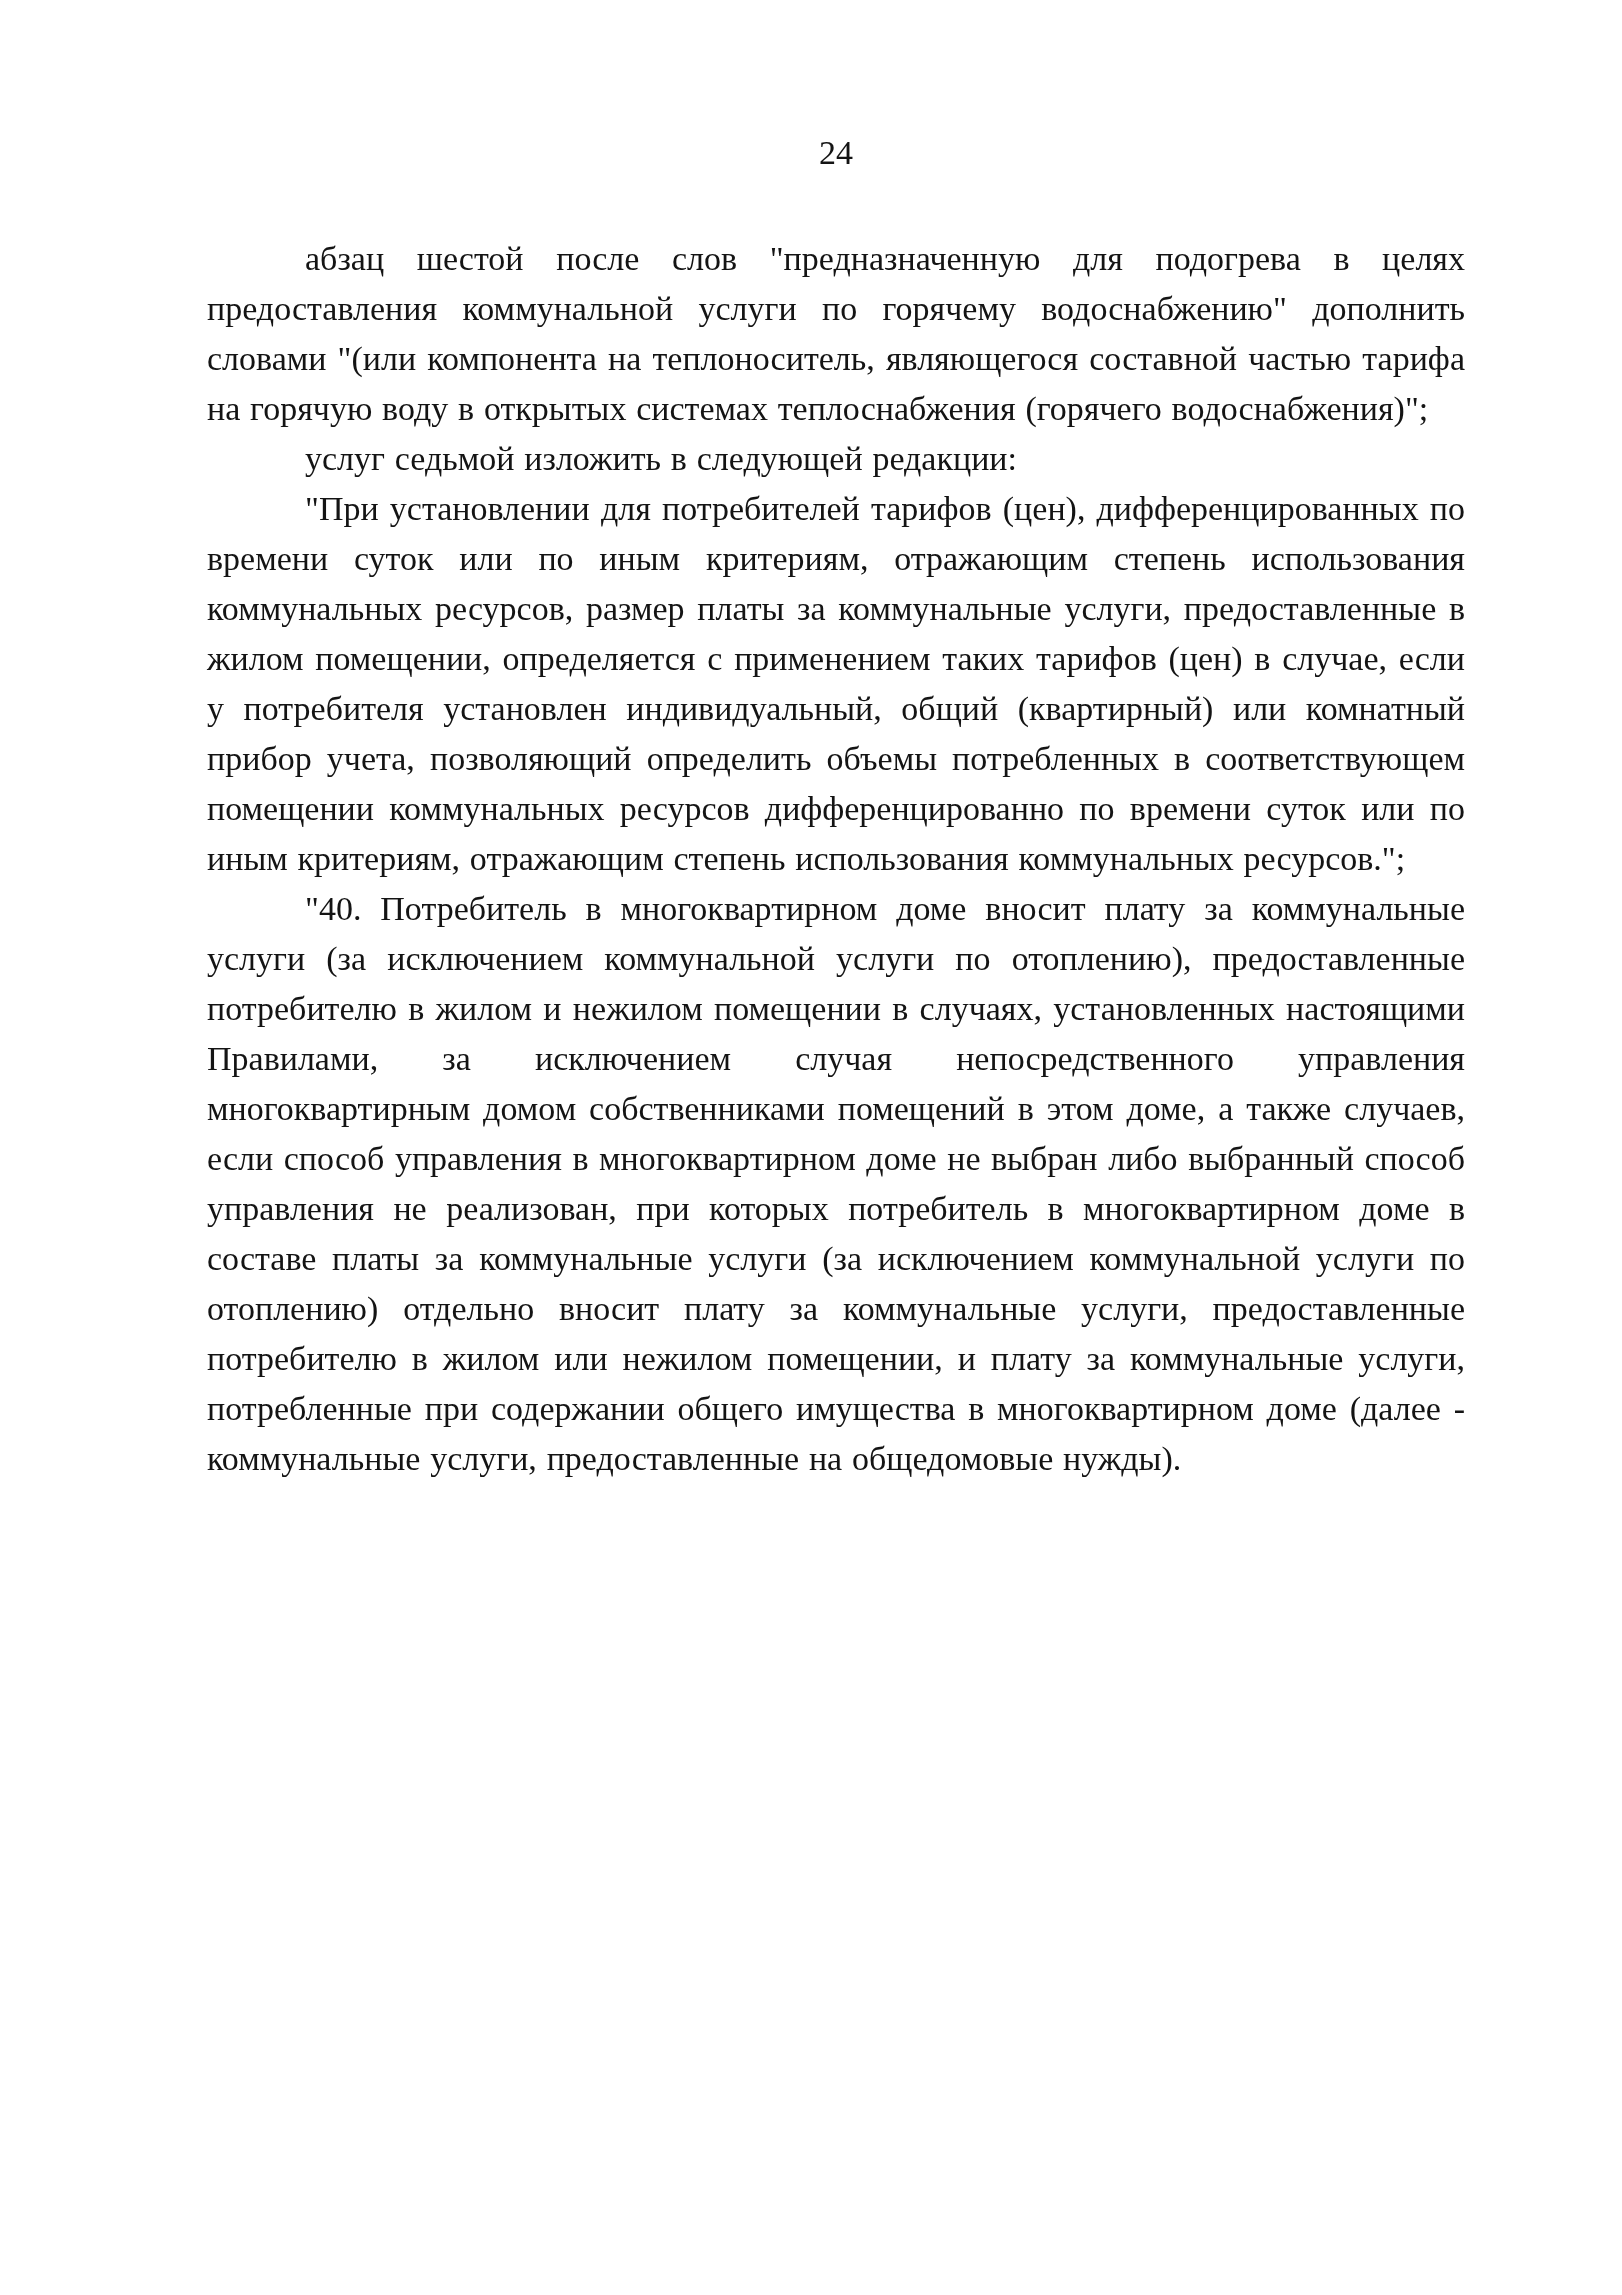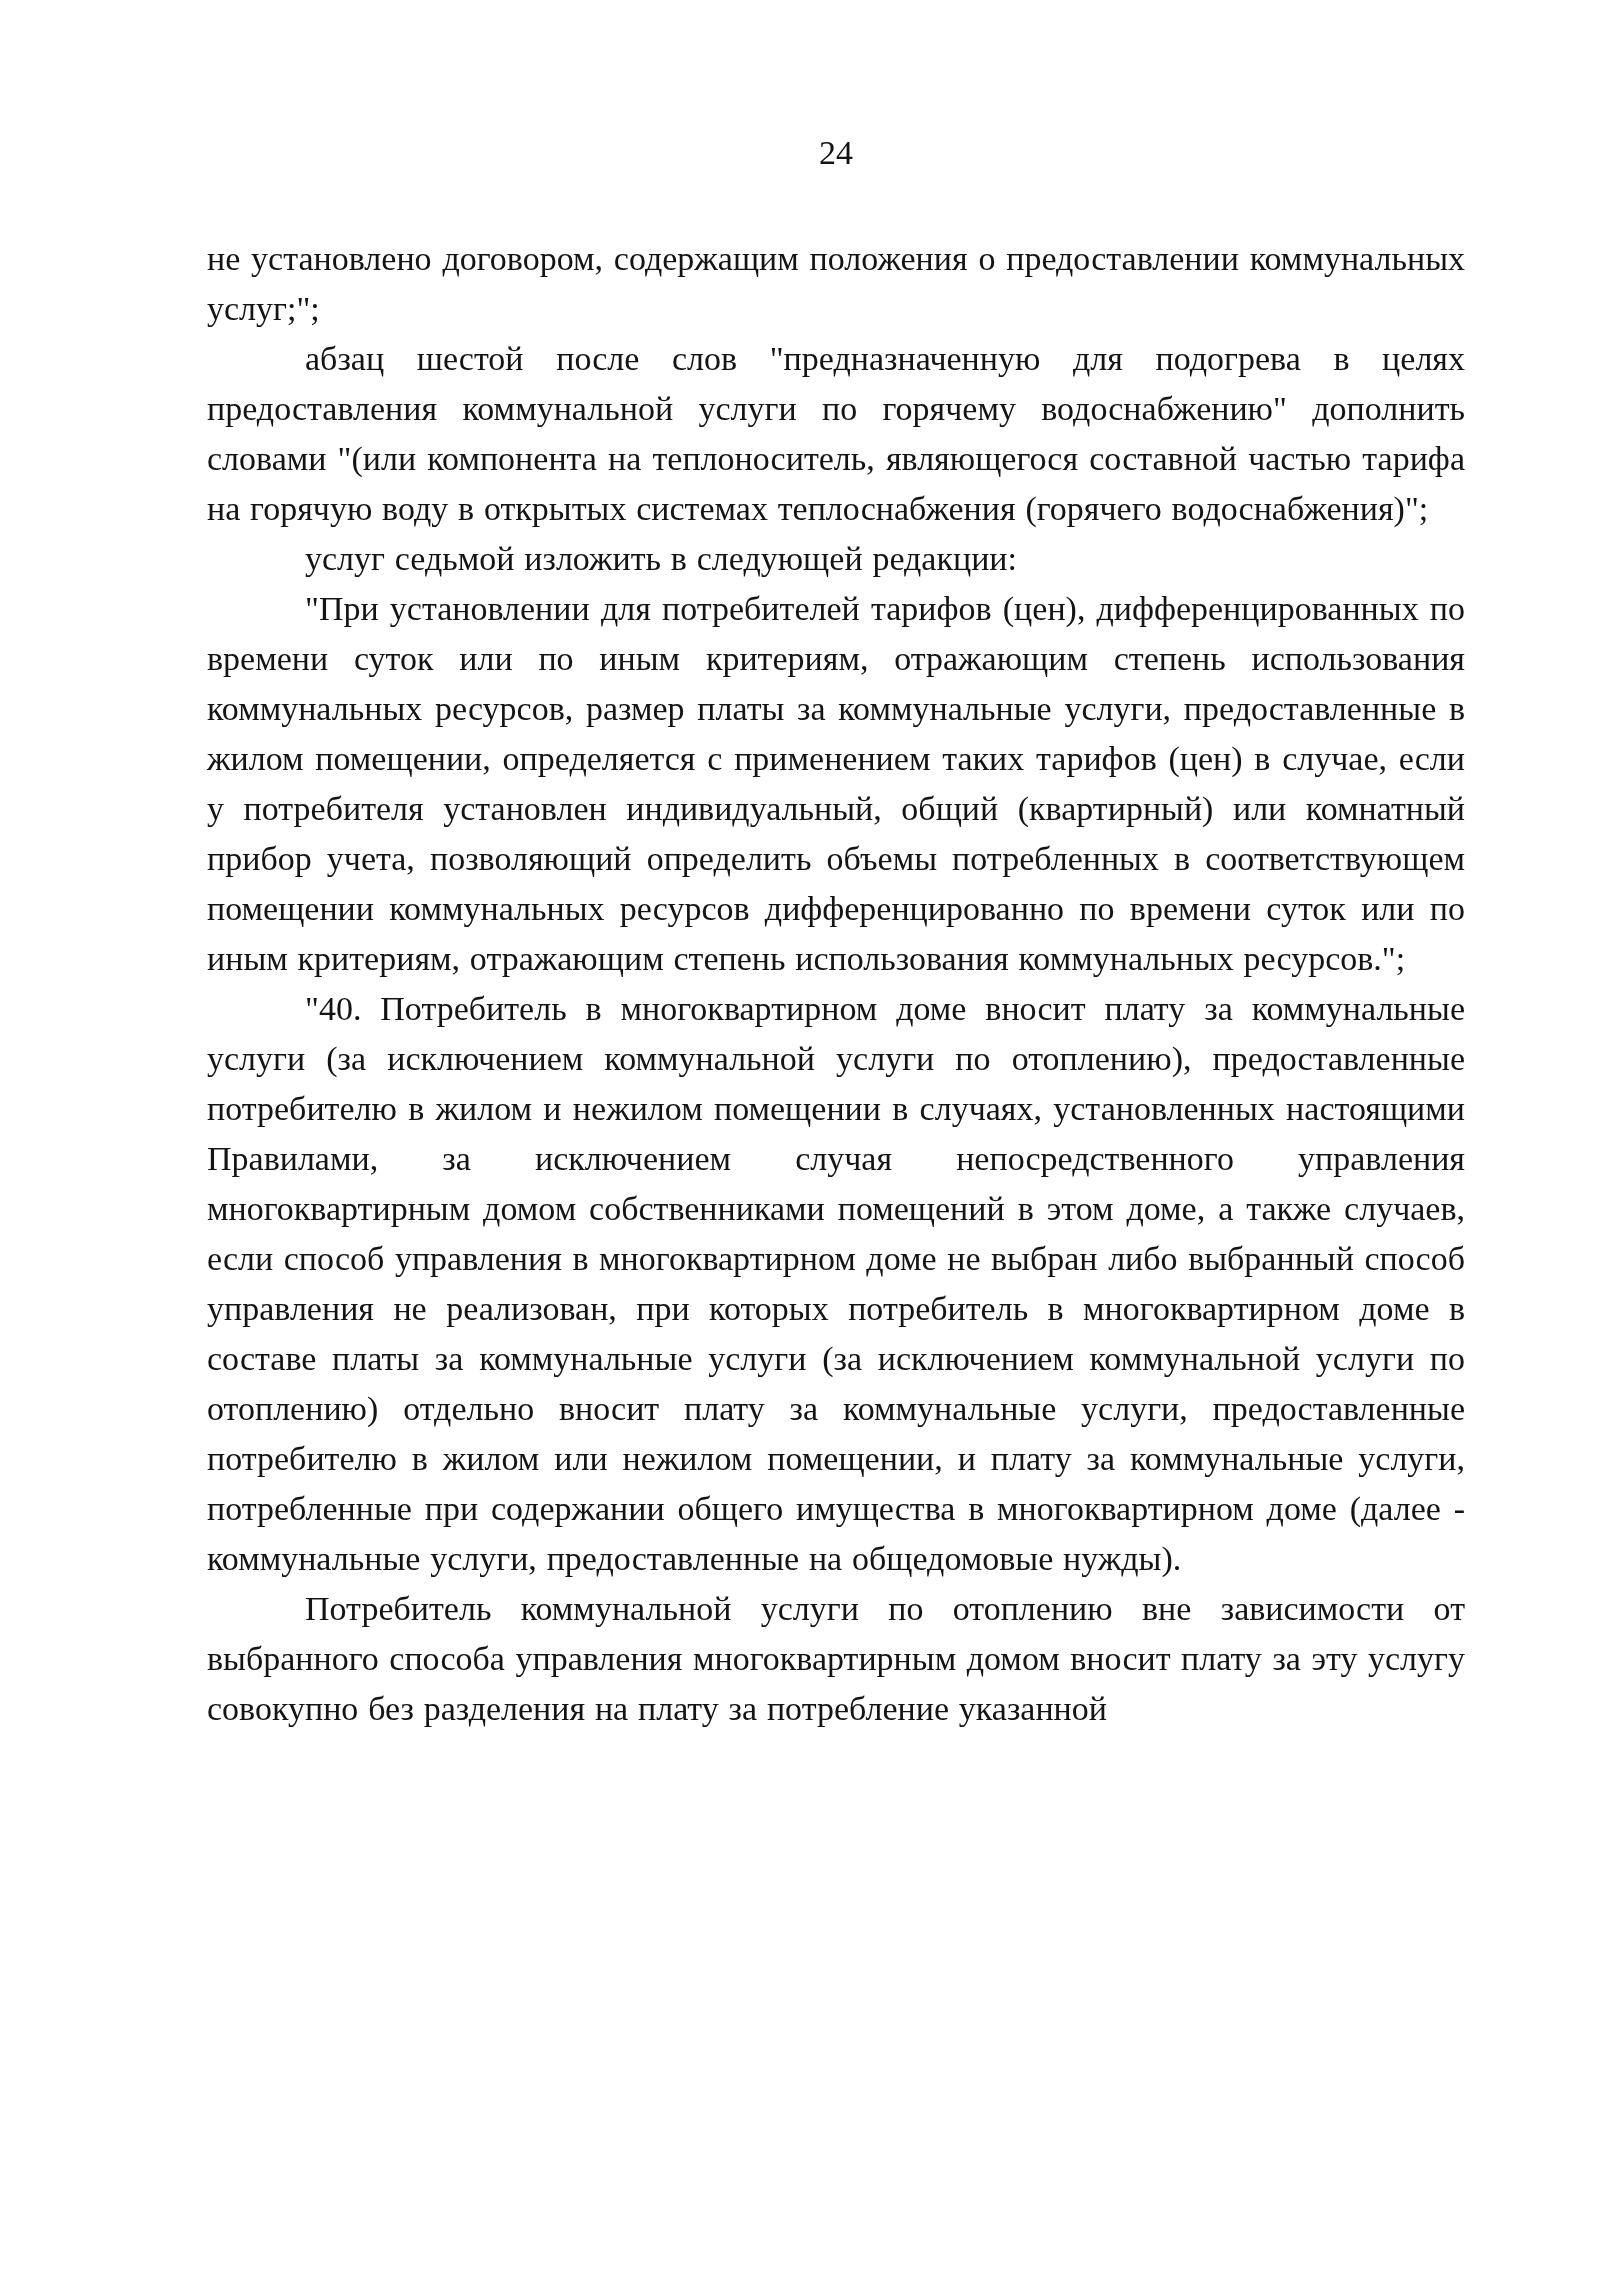--- a/index.html
+++ b/index.html
@@ -45,30 +45,28 @@
 </style>
 </head>
 <body>
 
 <div class="page">
 
   <div class="page-number">24</div>
 
   <div class="body-text">
 
-    <p>не установлено договором, содержащим положения о предоставлении коммунальных услуг;";</p>
 
 
     <p class="indent">абзац шестой после слов "предназначенную для подогрева в целях предоставления коммунальной услуги по горячему водоснабжению" дополнить словами "(или компонента на теплоноситель, являющегося составной частью тарифа на горячую воду в открытых системах теплоснабжения (горячего водоснабжения)";</p>
 
     <p class="indent">услуг седьмой изложить в следующей редакции:</p>
 
     <p class="indent">"При установлении для потребителей тарифов (цен), дифференцированных по времени суток или по иным критериям, отражающим степень использования коммунальных ресурсов, размер платы за коммунальные услуги, предоставленные в жилом помещении, определяется с применением таких тарифов (цен) в случае, если у потребителя установлен индивидуальный, общий (квартирный) или комнатный прибор учета, позволяющий определить объемы потребленных в соответствующем помещении коммунальных ресурсов дифференцированно по времени суток или по иным критериям, отражающим степень использования коммунальных ресурсов.";</p>
 
 
     <p class="indent">"40. Потребитель в многоквартирном доме вносит плату за коммунальные услуги (за исключением коммунальной услуги по отоплению), предоставленные потребителю в жилом и нежилом помещении в случаях, установленных настоящими Правилами, за исключением случая непосредственного управления многоквартирным домом собственниками помещений в этом доме, а также случаев, если способ управления в многоквартирном доме не выбран либо выбранный способ управления не реализован, при которых потребитель в многоквартирном доме в составе платы за коммунальные услуги (за исключением коммунальной услуги по отоплению) отдельно вносит плату за коммунальные услуги, предоставленные потребителю в жилом или нежилом помещении, и плату за коммунальные услуги, потребленные при содержании общего имущества в многоквартирном доме (далее - коммунальные услуги, предоставленные на общедомовые нужды).</p>
 
-    <p class="indent">Потребитель коммунальной услуги по отоплению вне зависимости от выбранного способа управления многоквартирным домом вносит плату за эту услугу совокупно без разделения на плату за потребление указанной</p>
 
   </div>
 
 </div>
 
 
 </body></html>

